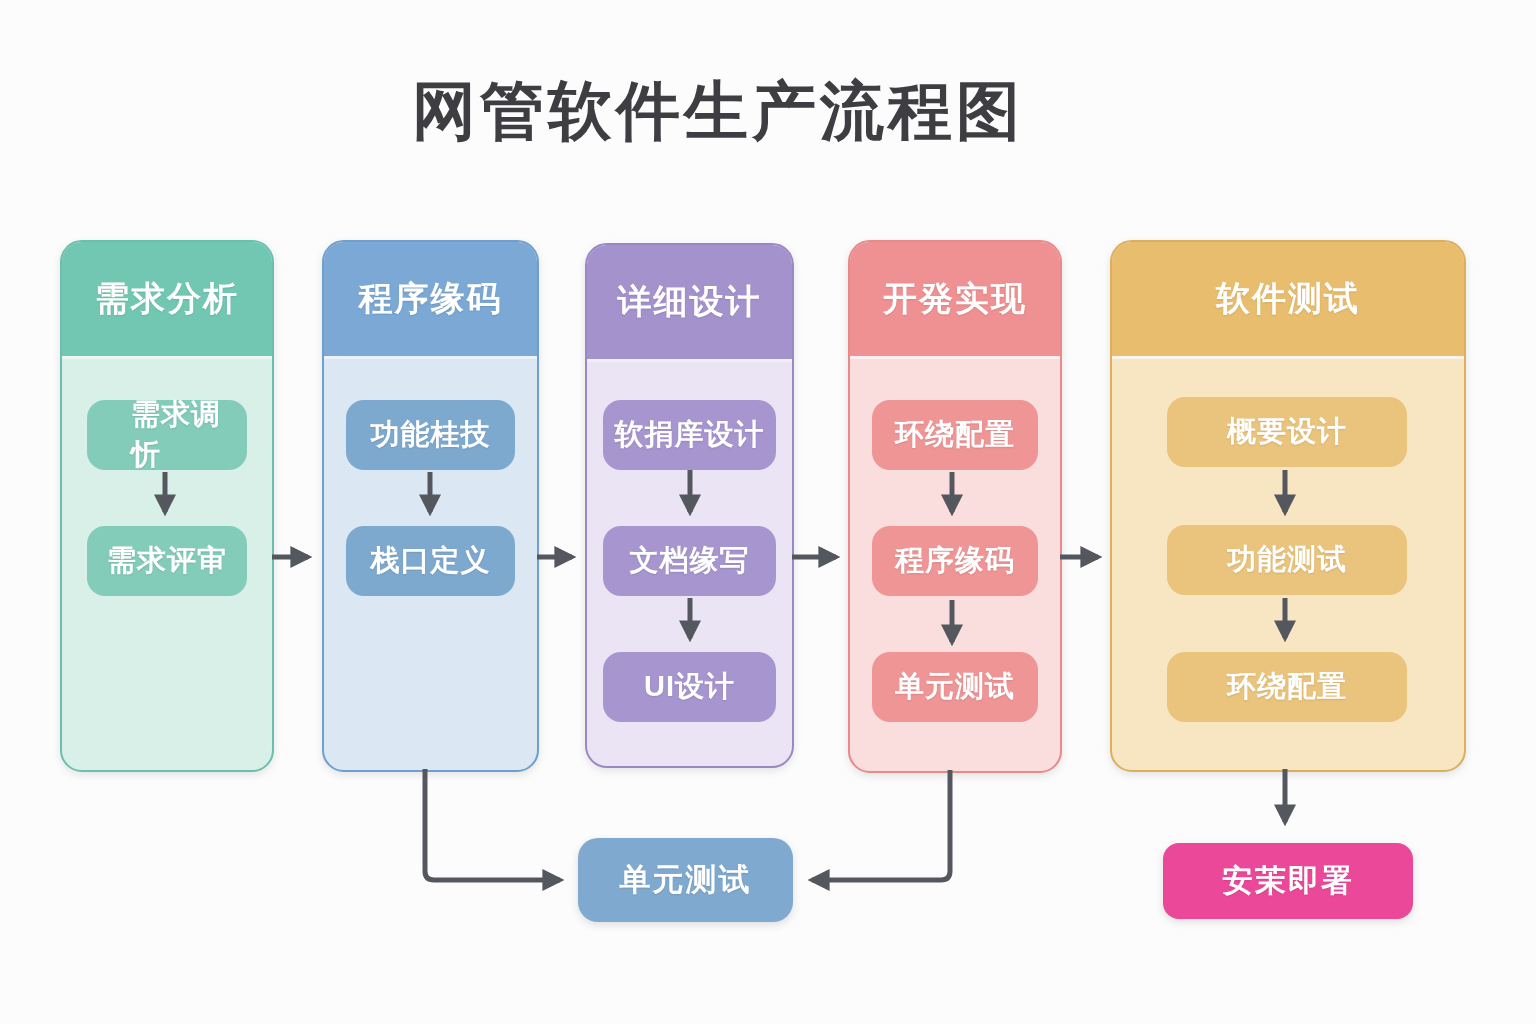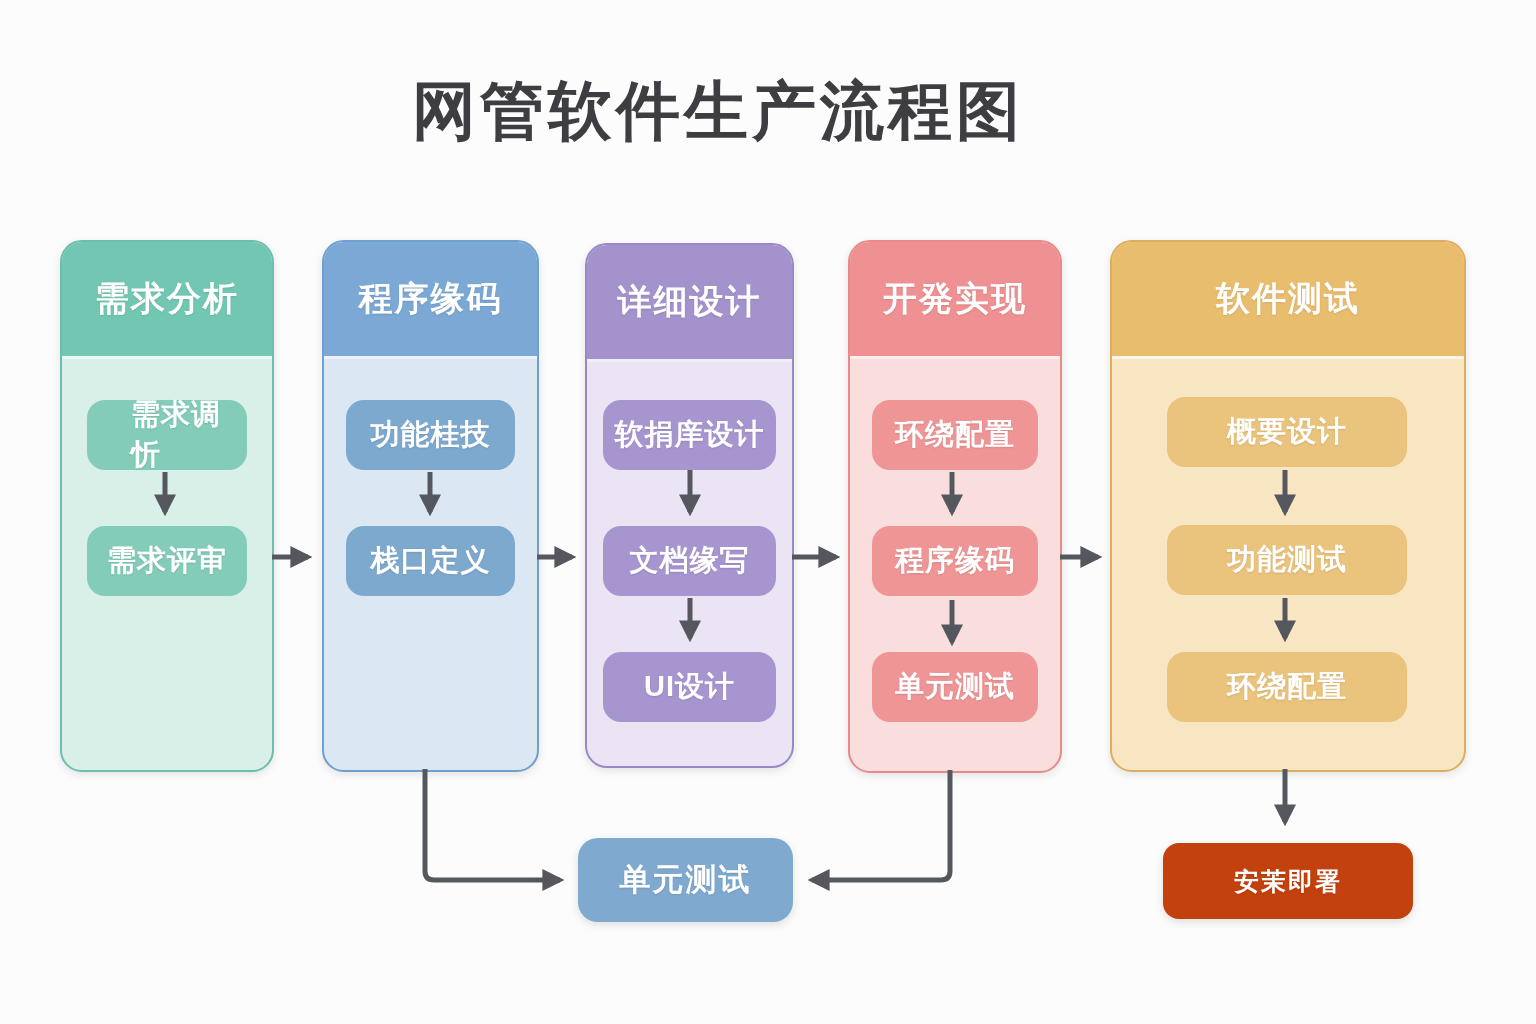--- a/index.html
+++ b/index.html
@@ -29,21 +29,21 @@
   .p4{background:#fadddd;border:2px solid #e88a8a;}
   .p4 .hdr{background:#ef9193;}
   .p4 .step{background:#ef9595;}
   .p5{background:#f8e5c2;border:2px solid #ddae5f;}
   .p5 .hdr{background:#e9bd6e;}
   .p5 .step{background:#eac37c;}
   .floatnode{position:absolute;display:flex;align-items:center;justify-content:center;
         font-weight:bold;color:#fff;letter-spacing:2px;border-radius:20px;
         box-shadow:0 3px 8px rgba(0,0,0,0.12);text-shadow:0 1px 2px rgba(0,0,0,0.10);}
   #unitTestNode{left:578px;top:838px;width:215px;height:84px;background:#7fa9cf;font-size:31px;}
-  #deployNode{left:1163px;top:843px;width:250px;height:76px;background:#c2410c;font-size:25px;border-radius:16px;}
+  #deployNode{left:1163px;top:843px;width:250px;height:76px;background:#ec4899;font-size:31px;border-radius:16px;}
   #arrows{position:absolute;left:0;top:0;pointer-events:none;}
 </style>
 </head>
 <body>
 
 <div id="canvas">
 
   <div class="title">网管软件生产流程图</div>
 
   <div class="panel p1" style="left:60px;top:240px;width:210px;height:528px;">

